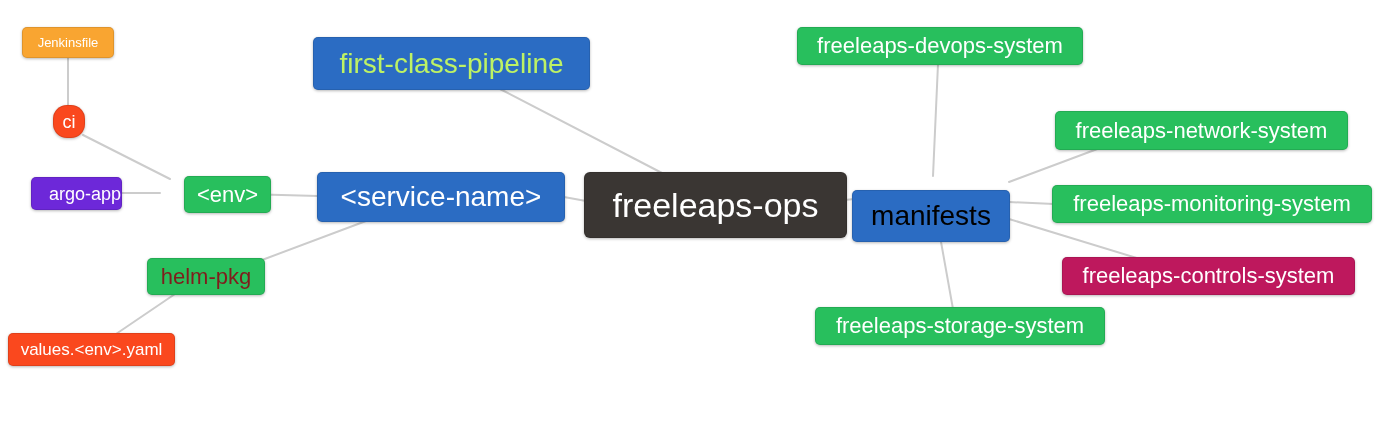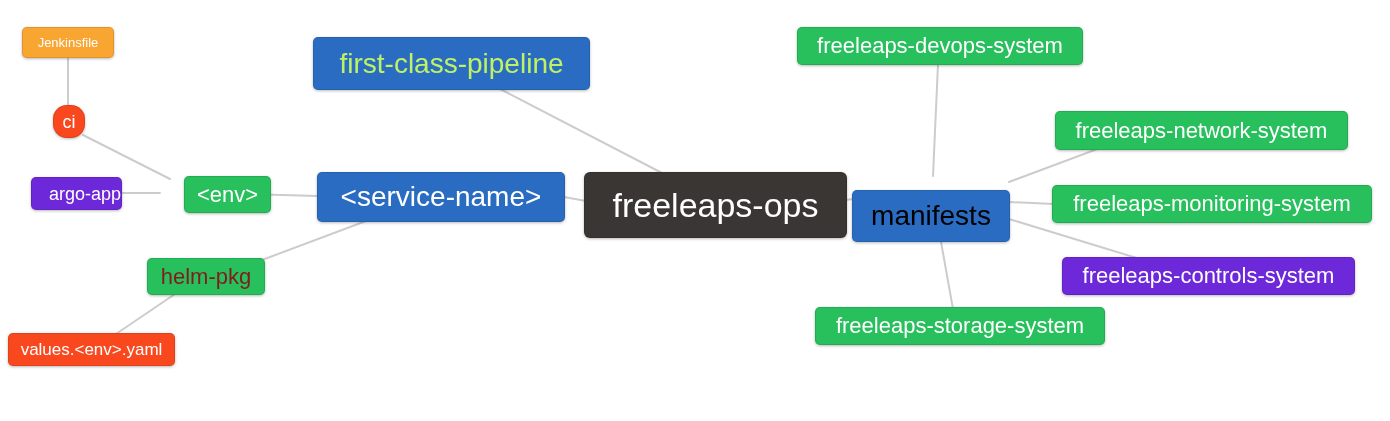--- a/index.html
+++ b/index.html
@@ -71,20 +71,20 @@
       </div>
       <div class="node role-green" style="left: 797px; top: 27px; width: 286px; height: 38px; font-size: 22px; background: rgb(40, 191, 93); color: rgb(255, 255, 255);">
         <span>freeleaps-devops-system</span>
       </div>
       <div class="node role-green" style="left: 1055px; top: 111px; width: 293px; height: 39px; font-size: 22px; background: rgb(40, 191, 93); color: rgb(255, 255, 255); text-align: right;">
         <span>freeleaps-network-system</span>
       </div>
       <div class="node role-green" style="left: 1052px; top: 185px; width: 320px; height: 38px; font-size: 22px; background: rgb(40, 191, 93); color: rgb(255, 255, 255); text-align: right;">
         <span>freeleaps-monitoring-system</span>
       </div>
-      <div class="node role-green" style="left: 1062px; top: 257px; width: 293px; height: 38px; font-size: 22px; background: #6d28d9; color: rgb(255, 255, 255);">
+      <div class="node role-green" style="left: 1062px; top: 257px; width: 293px; height: 38px; font-size: 22px; background: #be185d; color: rgb(255, 255, 255);">
         <span>freeleaps-controls-system</span>
       </div>
       <div class="node role-green" style="left: 815px; top: 307px; width: 290px; height: 38px; font-size: 22px; background: rgb(40, 191, 93); color: rgb(255, 255, 255);">
         <span>freeleaps-storage-system</span>
       </div>
     </div>
 </div>
 
 </body></html>

